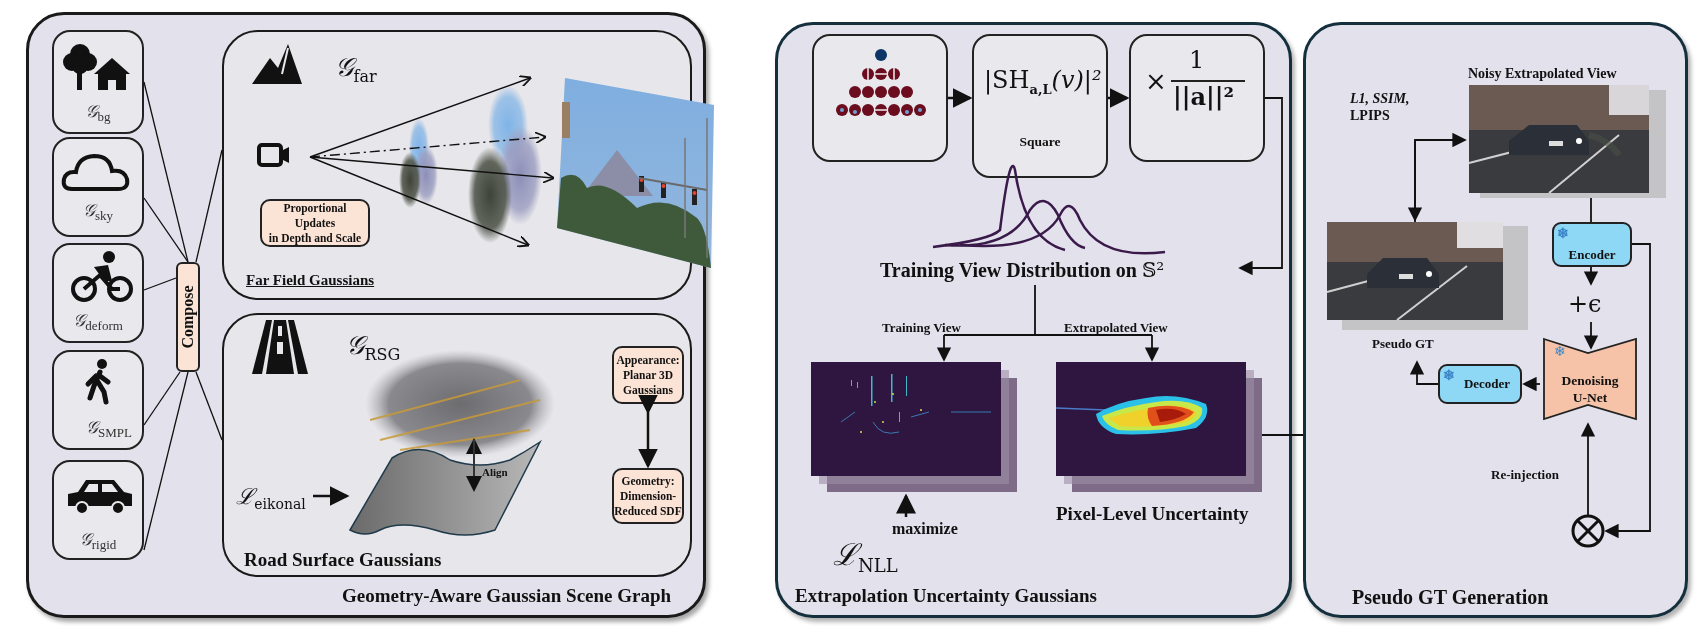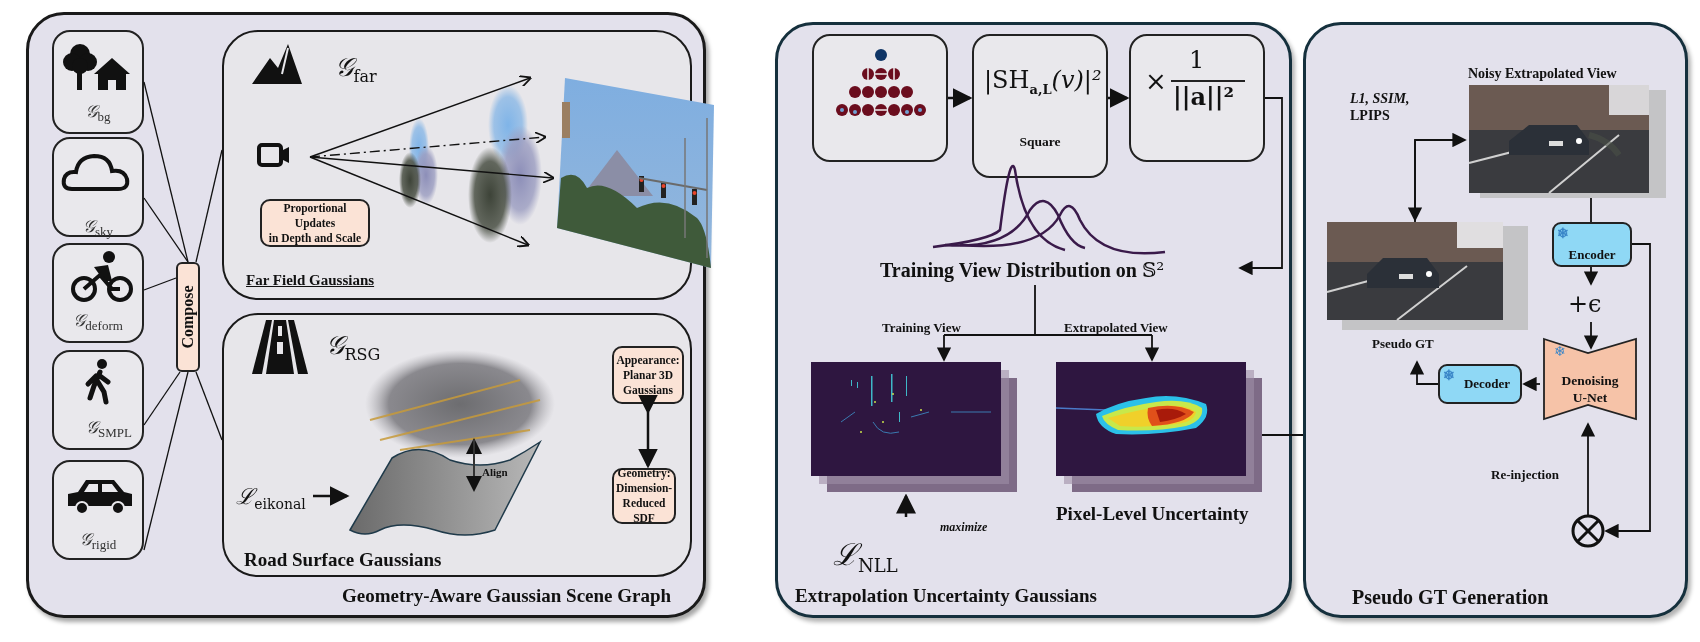--- a/index.html
+++ b/index.html
@@ -36,21 +36,21 @@
     <rect x="23" y="34" width="5" height="24" fill="#111"></rect>
     <path d="M40 42 L58 26 L76 42 L72 42 L72 58 L62 58 L62 48 L54 48 L54 58 L44 58 L44 42 Z" fill="#111"></path>
   </svg>
   <div class="node-label" style="top:70px;"><span>𝒢</span><sub>bg</sub></div>
 </div>
 
 <div class="node" style="left:52px;top:137px;width:92px;height:100px;">
   <svg width="92" height="100">
     <path d="M18 50 Q8 50 10 40 Q12 32 22 33 Q24 18 40 17 Q56 17 58 32 Q70 30 73 40 Q75 50 64 50 Z" fill="none" stroke="#111" stroke-width="4"></path>
   </svg>
-  <div class="node-label" style="top:78px;"><span>𝒢</span><sub>sky</sub></div>
+  <div class="node-label" style="top:62px;"><span>𝒢</span><sub>sky</sub></div>
 </div>
 
 <div class="node" style="left:52px;top:243px;width:92px;height:100px;">
   <svg width="92" height="100">
     <circle cx="55" cy="12" r="6" fill="#111"></circle>
     <path d="M40 22 L54 20 L58 36 L50 36 Z" fill="#111"></path>
     <circle cx="30" cy="44" r="11" fill="none" stroke="#111" stroke-width="4"></circle>
     <circle cx="66" cy="44" r="11" fill="none" stroke="#111" stroke-width="4"></circle>
     <path d="M30 44 L46 30 L58 44 L66 44" fill="none" stroke="#111" stroke-width="4"></path>
   </svg>
@@ -166,21 +166,21 @@
 <div class="bold-title" style="left:246px;top:272px;font-size:15px;text-decoration:underline;">Far Field Gaussians</div>
 
 <div class="subpanel" style="left:222px;top:313px;width:470px;height:264px;"></div>
 <svg width="60" height="54" style="left:252px;top:320px;">
   <path d="M0 54 L14 0 L20 0 L10 54 Z" fill="#111"></path>
   <path d="M56 54 L42 0 L36 0 L46 54 Z" fill="#111"></path>
   <path d="M14 54 L22 0 L34 0 L42 54 Z" fill="#111"></path>
   <rect x="26" y="6" width="4" height="10" fill="#e7e6ea"></rect>
   <rect x="25" y="22" width="6" height="12" fill="#e7e6ea"></rect>
 </svg>
-<div class="math" style="left:326px;top:330px;font-size:26px;font-style:italic;text-align:center;"><span>𝒢</span><sub style="font-size:16px;font-style:normal;">RSG</sub></div>
+<div class="math" style="left:346px;top:330px;font-size:26px;font-style:italic;text-align:center;"><span>𝒢</span><sub style="font-size:16px;font-style:normal;">RSG</sub></div>
 <svg width="270" height="240" style="left:340px;top:360px;">
   <defs>
     <radialGradient id="roadG">
         <stop offset="0" stop-color="#6d6d70"></stop>
         <stop offset="0.75" stop-color="#8a898e"></stop>
         <stop offset="1" stop-color="#b0afb4" stop-opacity="0"></stop>
       </radialGradient>
     <linearGradient id="sheet" x1="0" y1="0" x2="1" y2="0">
         <stop offset="0" stop-color="#6a6a6a"></stop>
         <stop offset="1" stop-color="#b8b8b8"></stop>
@@ -201,21 +201,21 @@
 <div class="peach" style="position:absolute;left:612px;top:346px;width:72px;height:58px;font-size:11.5px;line-height:15px;">
   <div>
       <div>Appearance:</div>
       <div>Planar 3D</div>
       <div>Gaussians</div>
     </div>
 </div>
 <svg width="12" height="64" style="left:642px;top:408px;">
   <line x1="6" y1="4" x2="6" y2="58" stroke="#111" stroke-width="2.5" marker-start="url(#arrf)" marker-end="url(#arrf)"></line>
 </svg>
-<div class="peach" style="position:absolute;left:612px;top:468px;width:64px;height:56px;font-size:11.5px;line-height:15px;">
+<div class="peach" style="position:absolute;left:612px;top:468px;width:72px;height:56px;font-size:11.5px;line-height:15px;">
   <div>
       <div>Geometry:</div>
       <div>Dimension-</div>
       <div>Reduced SDF</div>
     </div>
 </div>
 
 <div class="bold-title" style="left:244px;top:549px;font-size:19px;">Road Surface Gaussians</div>
 <div class="bold-title" style="left:342px;top:585px;font-size:19px;">Geometry-Aware Gaussian Scene Graph</div>
 
@@ -318,21 +318,21 @@
     <line x1="0" y1="46" x2="50" y2="48" stroke="#4a7ac8" stroke-width="1.5"></line>
     <path d="M40 52 Q60 40 90 36 Q120 30 150 42 Q155 55 140 66 Q100 74 60 72 Q42 66 40 52 Z" fill="#2bc0e8"></path>
     <path d="M46 54 Q70 44 100 40 Q130 36 146 46 Q148 58 130 64 Q100 70 62 68 Q48 62 46 54 Z" fill="#c8e84a"></path>
     <path d="M52 56 Q80 48 108 44 Q128 42 140 50 Q138 60 120 62 Q90 66 64 64 Z" fill="#f0d02a"></path>
     <path d="M92 46 Q120 40 138 50 Q130 62 96 64 Q90 56 92 46 Z" fill="#e0501a"></path>
     <path d="M100 48 Q118 44 130 52 Q120 58 104 60 Z" fill="#a81a0a"></path>
   </svg>
 </div>
 <div class="bold-title" style="left:1056px;top:503px;font-size:19px;">Pixel-Level Uncertainty</div>
 
-<div class="small-bold" style="left:940px;top:520px;font-size:12px;font-style:italic;">maximize</div>
+<div class="small-bold" style="left:892px;top:520px;font-size:16px;">maximize</div>
 <div class="math" style="left:825px;top:533px;font-size:30px;font-style:italic;margin-left:8px;"><span>ℒ</span><sub style="font-size:18px;font-style:normal;">NLL</sub></div>
 <div class="bold-title" style="left:795px;top:585px;font-size:19px;">Extrapolation Uncertainty Gaussians</div>
 
 <div class="panel panel-right"></div>
 
 <div class="small-bold" style="left:1468px;top:66px;font-size:14px;">Noisy Extrapolated View</div>
 <div class="img" style="left:1480px;top:90px;width:186px;height:108px;background:#c4c4c6;"></div>
 <div class="img" style="left:1469px;top:85px;width:180px;height:108px;background:#55575c;">
   <svg width="180" height="108">
     <rect width="180" height="45" fill="#6b5a52"></rect>

